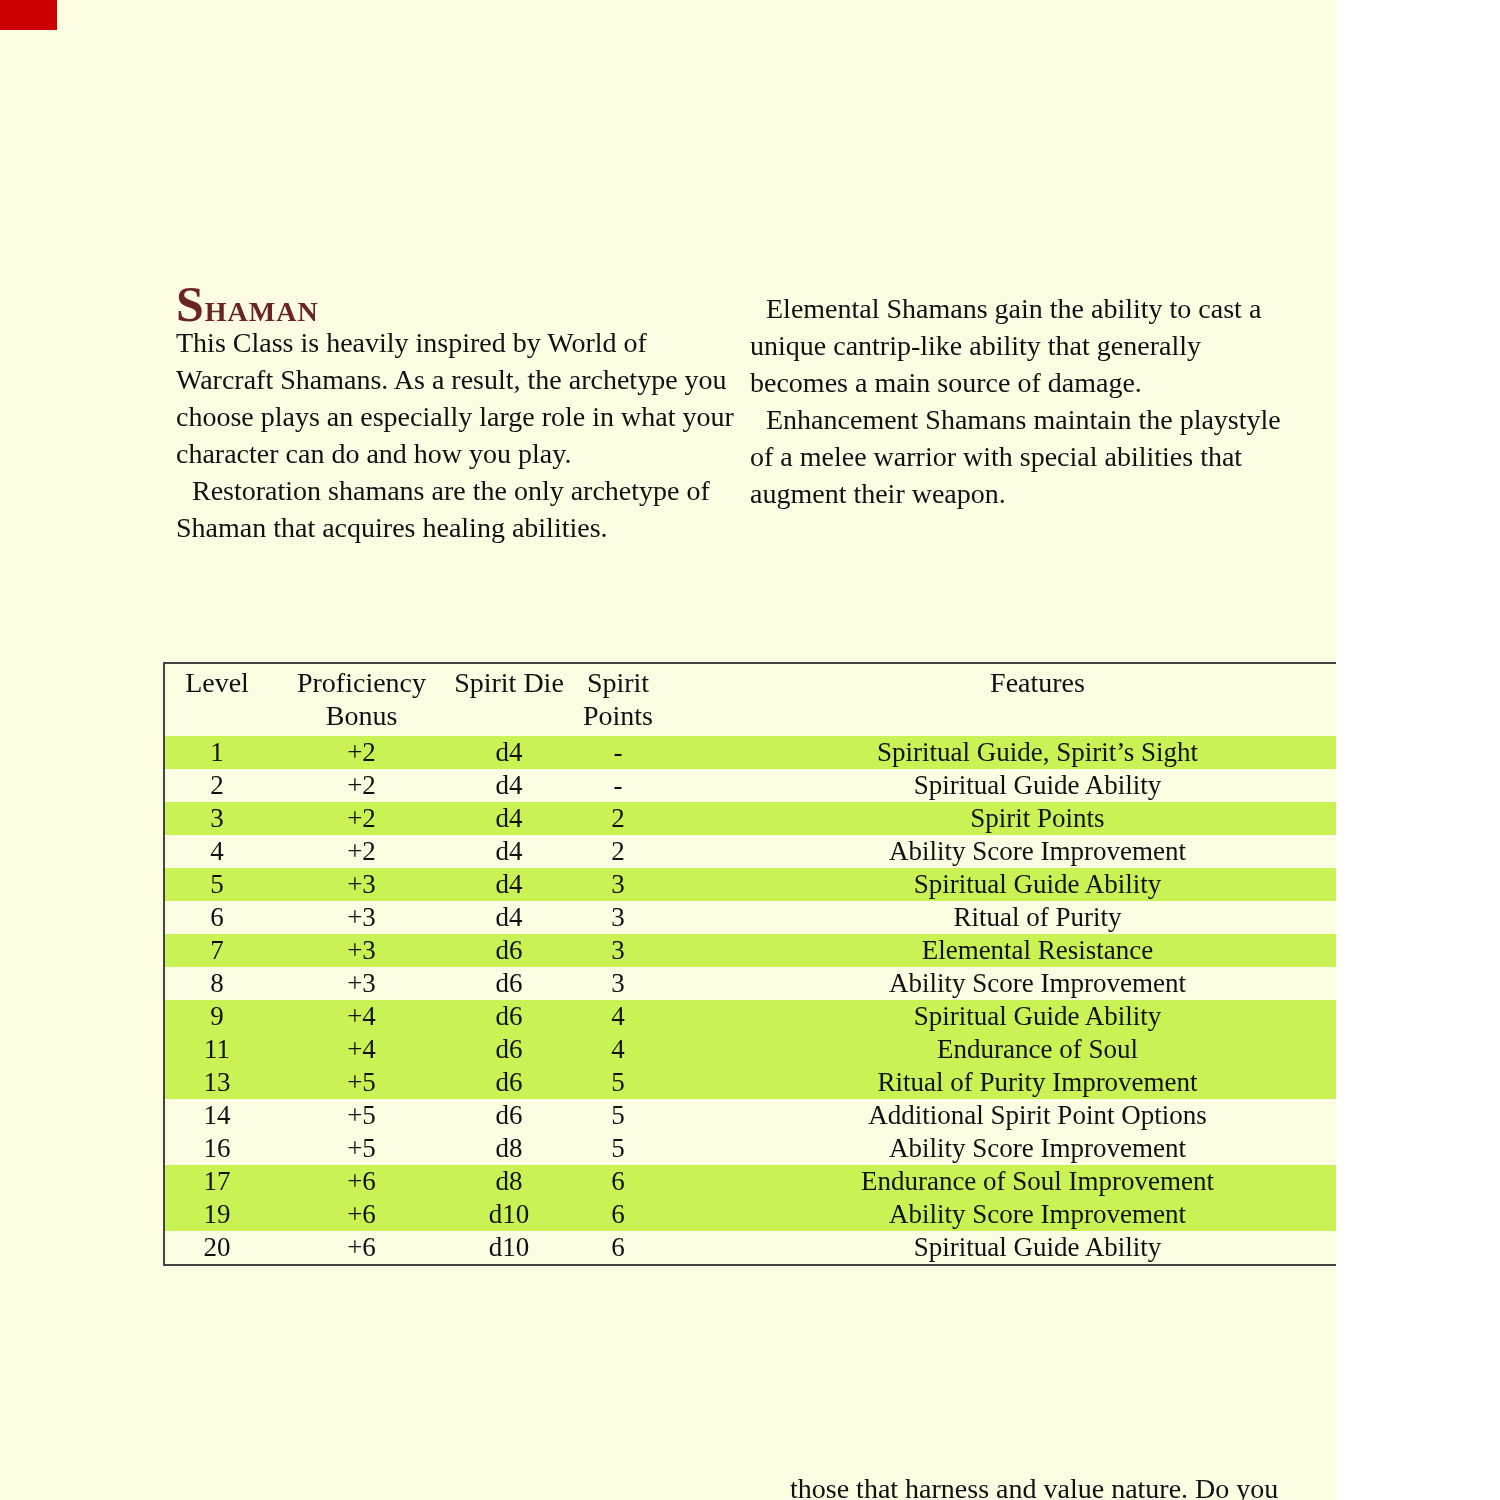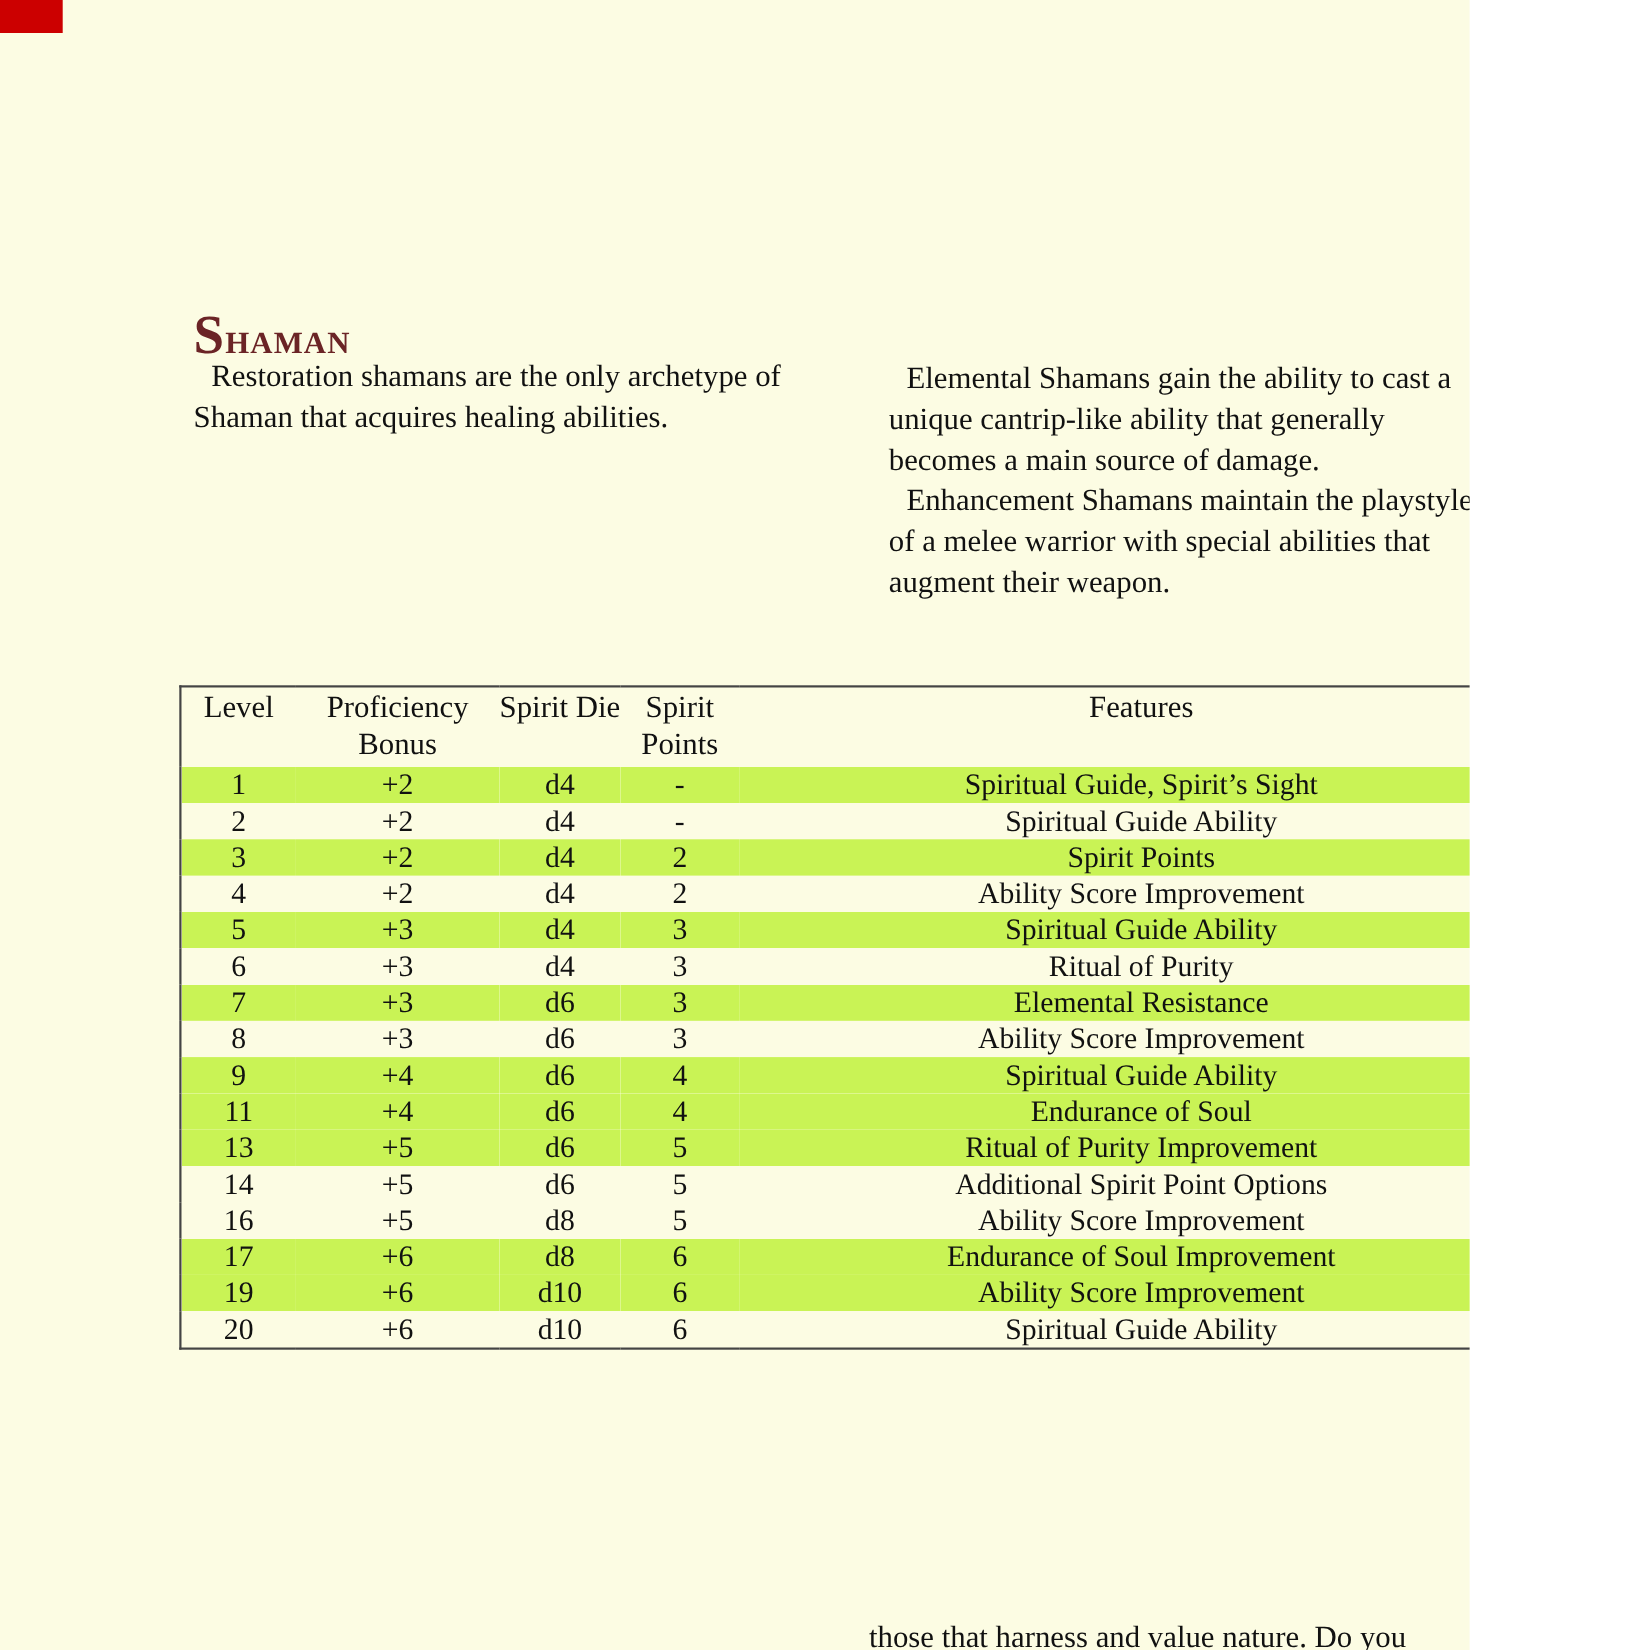--- a/index.html
+++ b/index.html
@@ -35,25 +35,25 @@
     color:var(--heading);
     letter-spacing:1px;
   }
   .doc-title::first-letter{font-size:50px;}
   .col{
     position:absolute;
     font-size:28px;
     line-height:37px;
   }
   .col-left{left:176px;top:324px;width:562px;}
-  .col-right{left:808px;top:290px;width:545px;margin-top:36px;}
+  .col-right{left:750px;top:290px;width:545px;}
   .col p{margin:0;}
   .col p.indent{text-indent:16px;}
   .class-table{
-    position:absolute;left:163px;top:623px;
+    position:absolute;left:163px;top:662px;
     width:1240px;
     border-collapse:collapse;
     table-layout:fixed;
     border:2px solid var(--border);
     font-size:27px;
   }
   .class-table th{
     font-weight:normal;
     font-size:28px;
     line-height:33px;
@@ -90,20 +90,21 @@
 </head>
 <body>
 
 <div class="page">
 
   <div class="corner-artifact"></div>
 
   <h1 class="doc-title">Shaman</h1>
 
   <div class="col col-left">
+    <p>This Class is heavily inspired by World of Warcraft Shamans. As a result, the archetype you choose plays an especially large role in what your character can do and how you play.</p>
     <p class="indent">Restoration shamans are the only archetype of Shaman that acquires healing abilities.</p>
   </div>
 
   <div class="col col-right">
     <p class="indent">Elemental Shamans gain the ability to cast a unique cantrip-like ability that generally becomes a main source of damage.</p>
     <p class="indent">Enhancement Shamans maintain the playstyle of a melee warrior with special abilities that augment their weapon.</p>
   </div>
 
   <table class="class-table">
     <colgroup>

